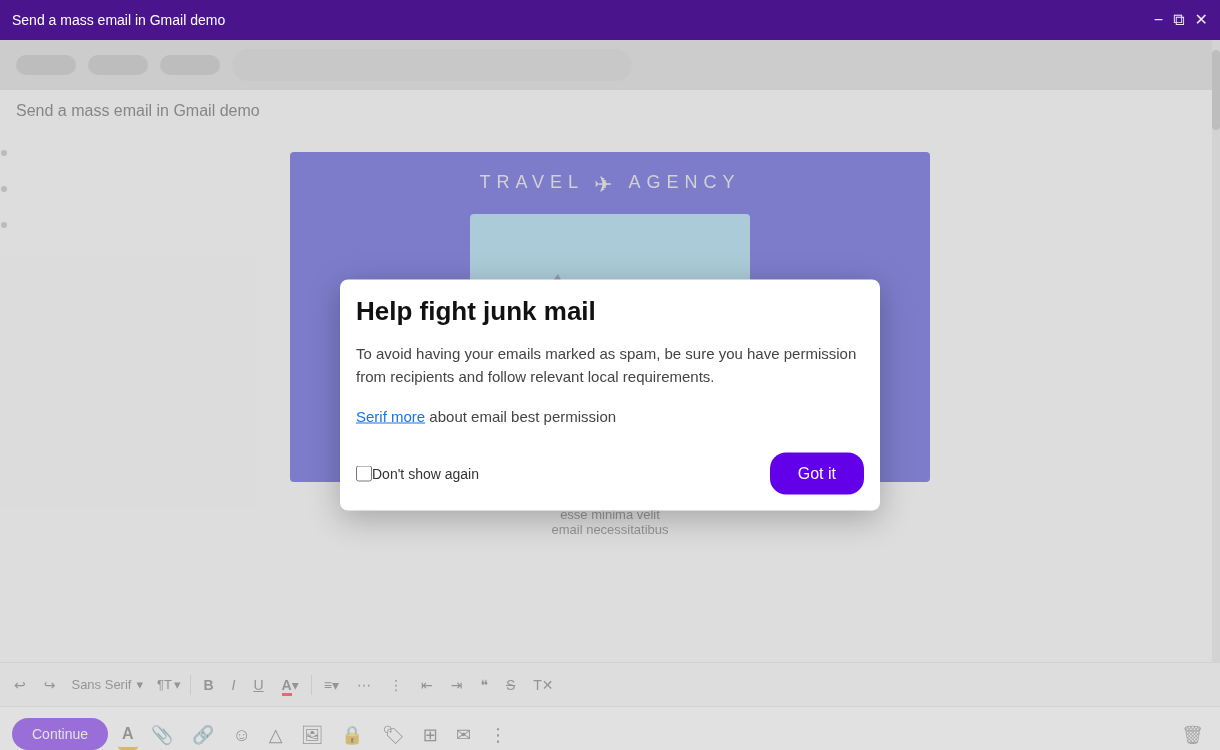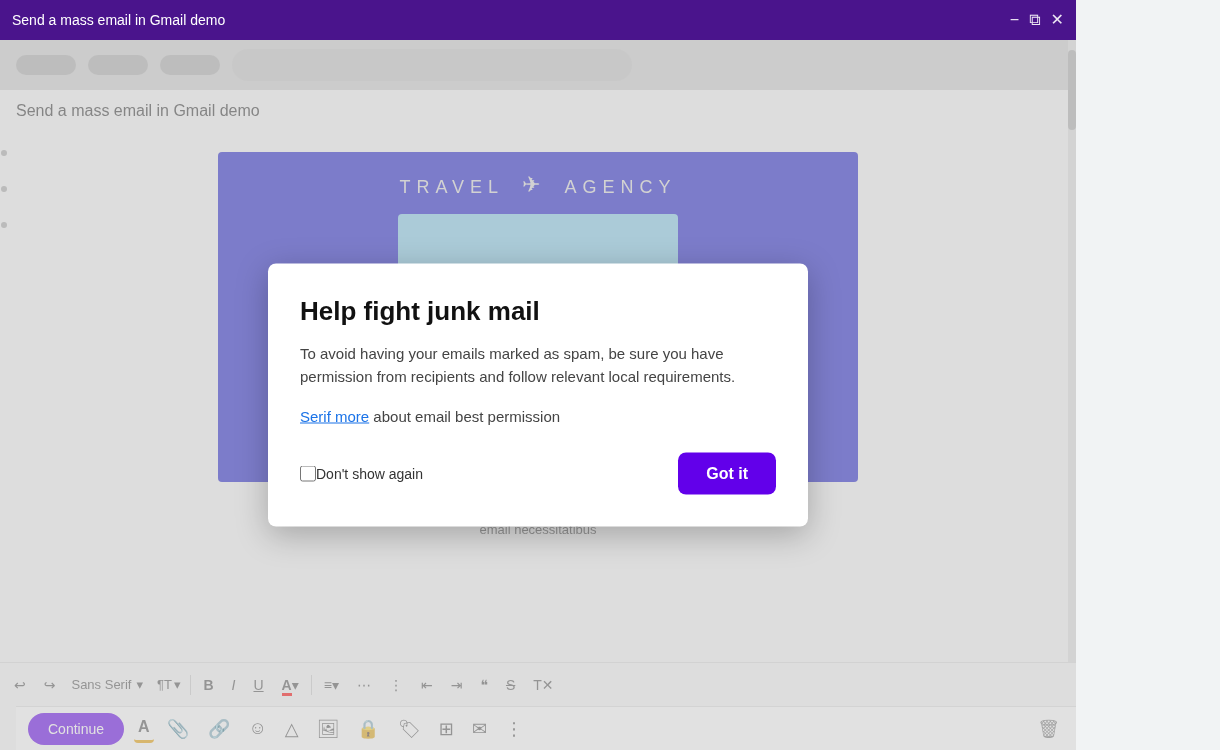--- a/index.html
+++ b/index.html
@@ -7,21 +7,21 @@
       font-family: 'Arial', sans-serif;
       background: #f1f3f4;
       width: 1220px;
       height: 750px;
       overflow: hidden;
       position: relative;
     }
 
     
     .app-window {
-      width: 1076px;
+      width: 1220px;
       height: 750px;
       background: #f9a8d4;
       display: flex;
       flex-direction: column;
       position: relative;
     }
 
     
     .title-bar {
       background: #4a148c;
@@ -123,22 +123,22 @@
       align-items: center;
       position: relative;
       min-height: 330px;
     }
 
     .travel-logo {
       color: #ddd;
       font-size: 18px;
       letter-spacing: 6px;
       display: flex;
-      align-items: flex-end;
-      gap: 18px;
+      align-items: flex-start;
+      gap: 10px;
       margin-bottom: 16px;
     }
     .plane-icon {
       font-size: 22px;
     }
 
     .travel-image-mock {
       width: 280px;
       height: 200px;
       background: linear-gradient(180deg, #87ceeb 0%, #87ceeb 40%, #4a7c4e 60%, #6d6d6d 80%, #aaa 100%);
@@ -235,26 +235,26 @@
       cursor: pointer;
       padding: 2px 4px;
     }
 
     
     .action-bar {
       background: #fff;
       border-top: 1px solid #e0e0e0;
       height: 44px;
       display: flex;
-      align-items: center;
+      align-items: flex-end;
       padding: 0 12px;
       gap: 10px;
       position: absolute;
       bottom: 0;
-      left: 16px;
+      left: 0;
       right: 0;
     }
     .continue-btn {
       background: #6200ea;
       color: white;
       border: none;
       border-radius: 20px;
       padding: 8px 20px;
       font-size: 14px;
       cursor: pointer;
@@ -291,21 +291,21 @@
     
     .modal-dialog {
       position: absolute;
       top: 50%;
       left: 50%;
       transform: translate(-50%, -50%);
       background: #fff;
       border-radius: 8px;
       box-shadow: 0 8px 32px rgba(0,0,0,0.25);
       width: 540px;
-      padding: 32px;
+      padding: 16px;
       z-index: 20;
     }
     .modal-title {
       font-size: 26px;
       font-weight: 700;
       color: #111;
       margin-bottom: 16px;
     }
     .modal-body-text {
       font-size: 15px;
@@ -339,25 +339,25 @@
     .dont-show-checkbox {
       width: 16px;
       height: 16px;
       cursor: pointer;
       accent-color: #6200ea;
     }
     .got-it-btn {
       background: #6200ea;
       color: white;
       border: none;
-      border-radius: 8px;
+      border-radius: 16px;
       padding: 12px 28px;
       font-size: 16px;
       cursor: pointer;
-      font-weight: 700;
+      font-weight: 400;
     }
 
     
     .side-nav-hint {
       position: absolute;
       left: 0;
       top: 100px;
       width: 8px;
       display: flex;
       flex-direction: column;

